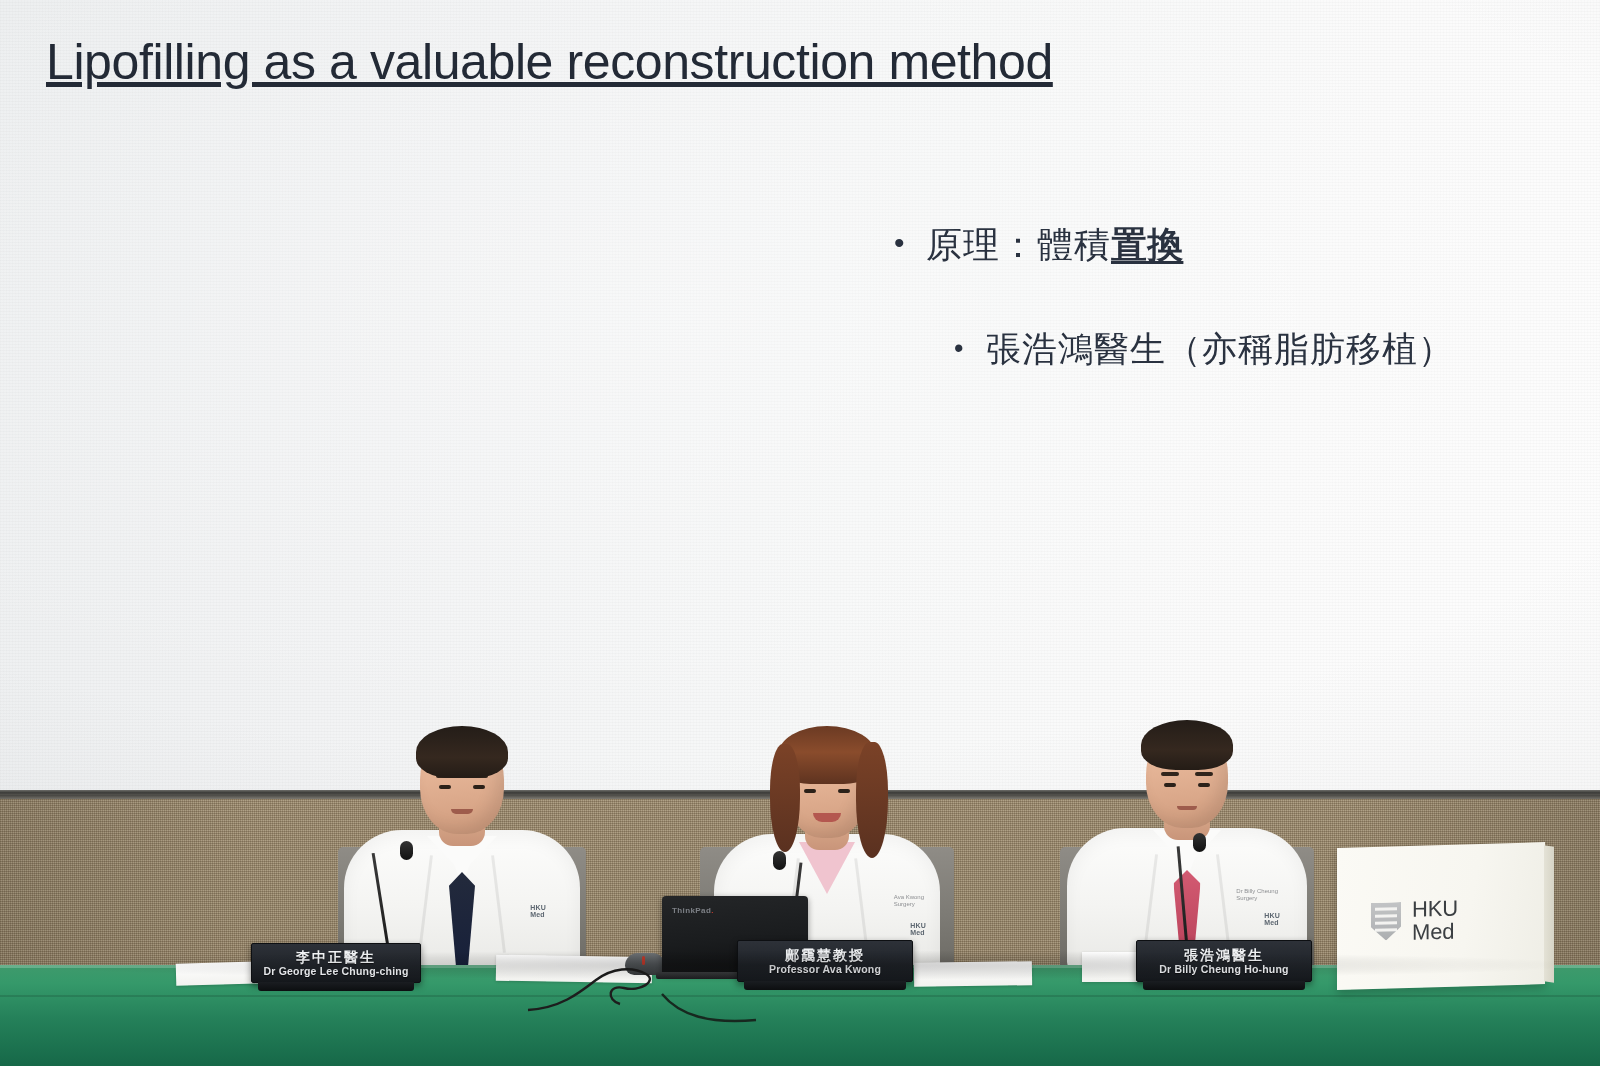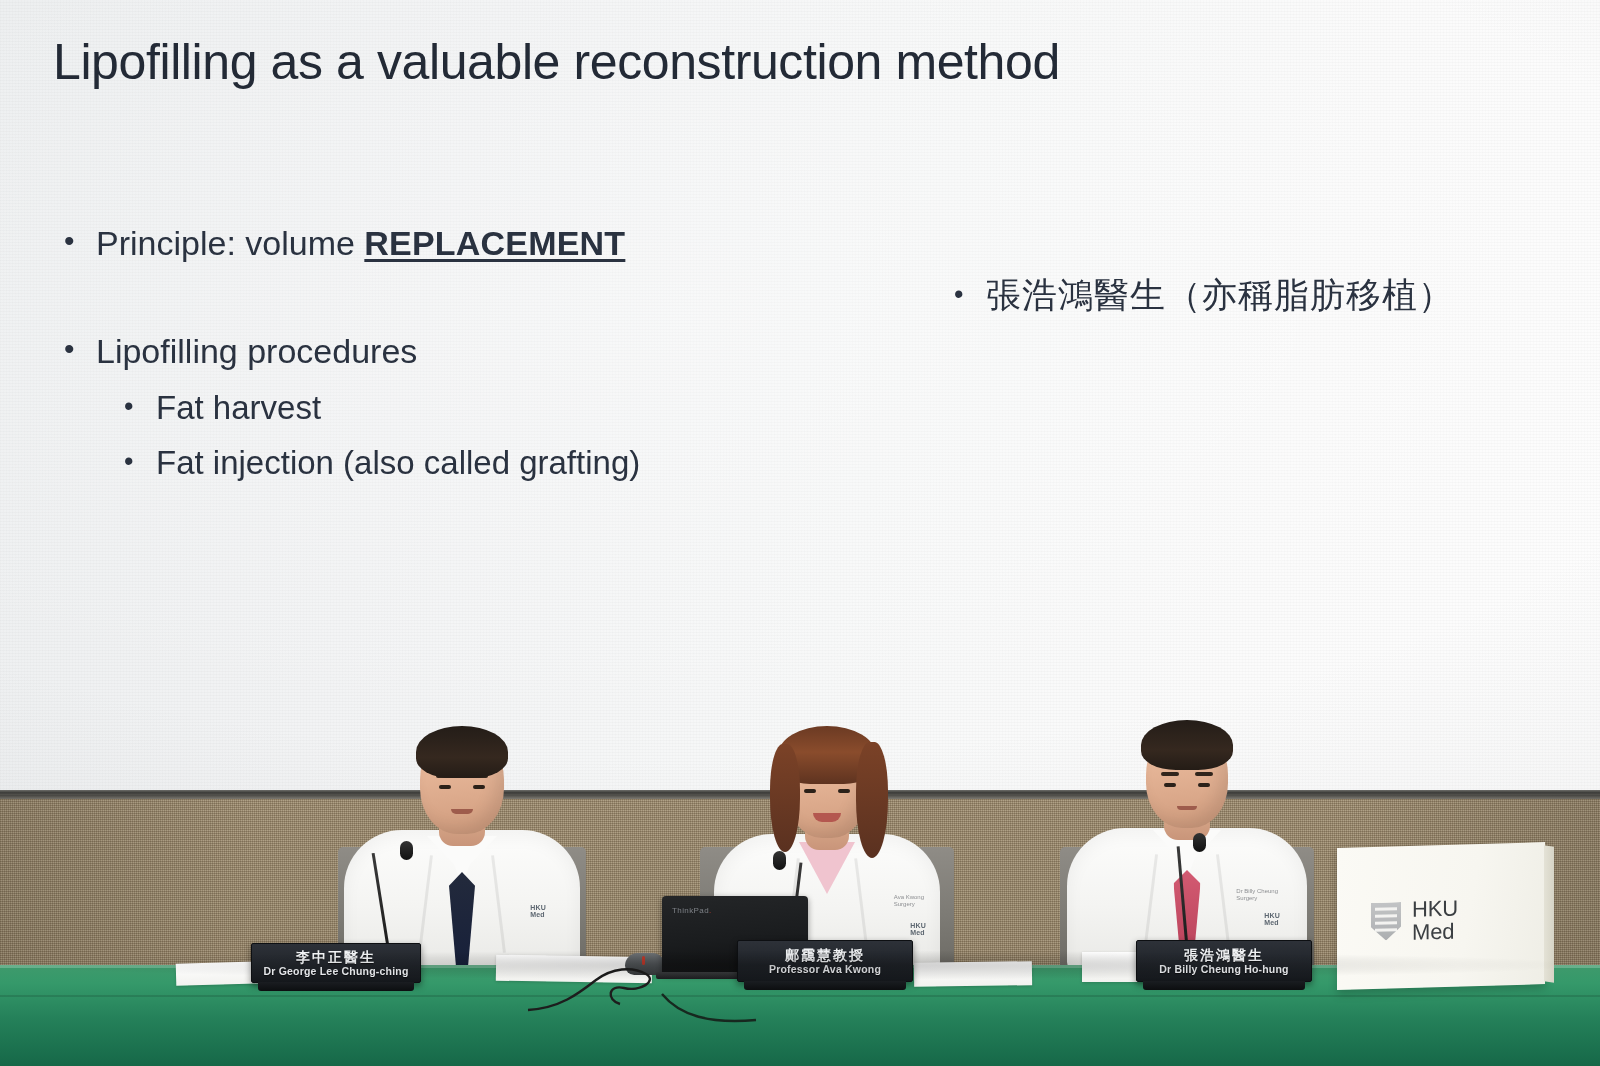--- a/index.html
+++ b/index.html
@@ -40,25 +40,26 @@
     background: radial-gradient(ellipse 115% 95% at 42% 40%,
       rgba(255,255,255,0.30) 0%, rgba(255,255,255,0.0) 58%,
       rgba(120,125,130,0.10) 100%);
     pointer-events:none;
   }
 
   
   .slide { position:absolute; left:0; top:0; width:1600px; height:795px; }
 
   .slide-title {
-    position:absolute; left:53px; top:36px; width:1250px;
+    position:absolute; left:46px; top:36px; width:1250px;
     color:#232a36;
     font-size:50px; line-height:53px;
     letter-spacing:-0.4px;
     font-weight:400;
+    text-decoration:underline;
   }
   .slide-title .t-cn { display:block; font-size:49px; line-height:56px; letter-spacing:1px; }
 
   .col { position:absolute; top:222px; }
   .col-left  { left:58px;  width:800px; }
   .col-right { left:888px; width:660px; }
 
   .b1 {
     position:relative;
     padding-left:38px;
@@ -232,21 +233,21 @@
   }
 
   
   .laptop-lid{
     position:absolute;
     background:linear-gradient(175deg,#242628 0%, #1a1c1e 55%, #0e0f10 100%);
     border-radius:4px 4px 2px 2px;
     box-shadow:0 2px 6px rgba(0,0,0,.4);
   }
   .laptop-mark{
-    position:absolute; color:#7d8086; font-size:8px; letter-spacing:.4px; font-weight:400;
+    position:absolute; color:#7d8086; font-size:8px; letter-spacing:.4px; font-weight:700;
   }
   .laptop-mark .dot{ color:#c0392b; }
   .laptop-base{
     position:absolute; height:7px;
     background:linear-gradient(180deg,#3a3c3e,#1b1c1e);
     border-radius:2px;
   }
 
   
   .mouse{
@@ -307,31 +308,25 @@
 
   <div class="screen">
     <div class="screen-vignette"></div>
 
     <div class="slide">
 
       <div class="slide-title">
         <span>Lipofilling as a valuable reconstruction method</span>
       </div>
 
-      <div class="col col-left">
-        <div class="b1">
-          <span>Principle: volume </span><span class="emph">REPLACEMENT</span>
+
+      <div class="col col-right">
+        <div class="b1 cn">
+          <span>原理：體積</span><span class="emph">置換</span>
         </div>
-        <div class="gap"></div>
-        <div class="b1">Lipofilling procedures</div>
-        <div class="b2">Fat harvest</div>
-        <div class="b2">Fat injection (also called grafting)</div>
-      </div>
-
-      <div class="col col-right">
         <div class="gap-cn"></div>
         <div class="b2 cn2">張浩鴻醫生（亦稱脂肪移植）</div>
       </div>
 
     </div>
   </div>
 
   <div class="wall">
     <div class="wall-shade"></div>
   </div>

